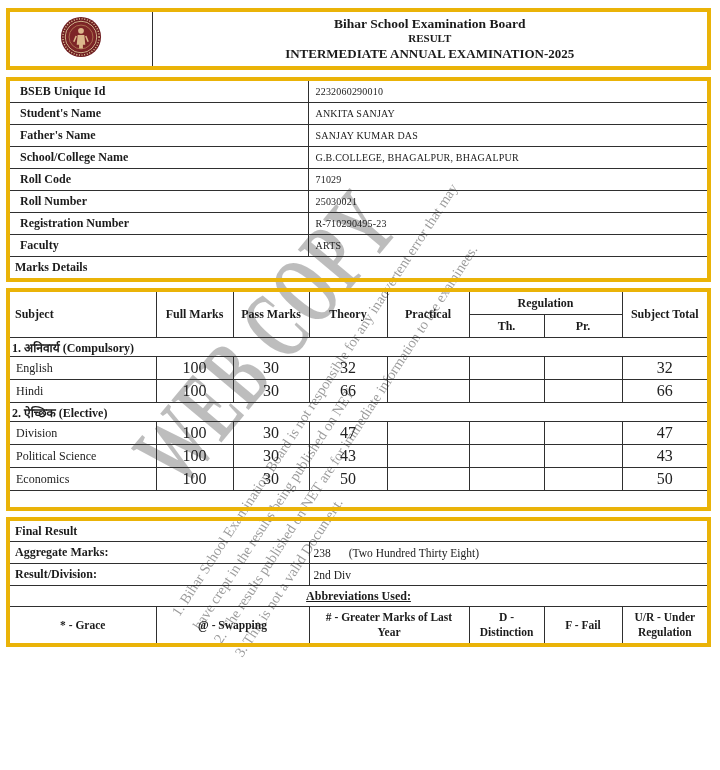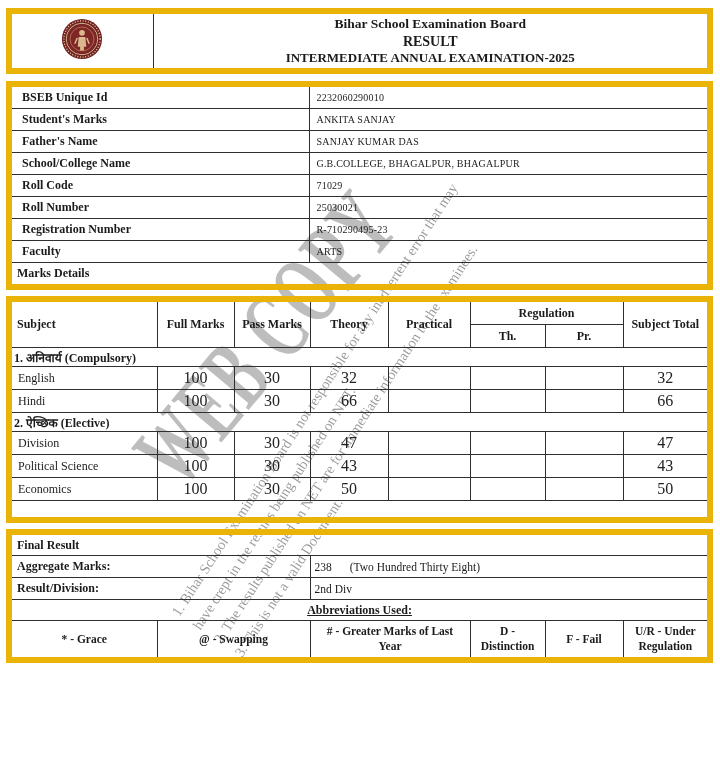--- a/index.html
+++ b/index.html
@@ -26,30 +26,30 @@
     position:absolute; left:165px; top:608px; width:660px;
     transform:rotate(-57deg); transform-origin:0 0;
     font-size:14.5px; line-height:25px;
     color:rgba(0,0,0,0.40);
     white-space:nowrap;
   }
 
   
   .content { position:relative; z-index:1; }
   table { border-collapse:collapse; table-layout:fixed; background:transparent; margin-left:6px; width:701px; }
-  .tbl { border:6px solid #eab308; }
+  .tbl { border:4px solid #eab308; }
   td, th { border:1px solid #2f2f2f; padding:0 2px; overflow:hidden; }
 
   
   .hdr-table { margin-top:8px; }
   .hdr-table td { vertical-align:middle; }
   .logo-cell { text-align:center; height:54px; }
   .title-cell { text-align:center; }
   .t1 { font-size:13.5px; font-weight:bold; line-height:1.25; }
-  .t2 { font-size:14px;   font-weight:bold; line-height:1.25;text-align:center; }
+  .t2 { font-size:11px;   font-weight:bold; line-height:1.25;text-align:center; }
   .t3 { font-size:13px;   font-weight:bold; line-height:1.25; }
 
   
   .det-table { margin-top:7px; }
   .det-table td { height:21px; }
   .lbl { font-weight:bold; font-size:12px; padding-left:10px; }
   .val { font-size:10px; padding-left:7px; letter-spacing:0.2px; }
   .section-bar { font-weight:bold; font-size:12px; padding-left:5px; height:19px; }
 
   
@@ -118,21 +118,21 @@
       <colgroup>
           <col style="width:300px">
           <col style="width:401px">
         </colgroup>
       <tbody>
           <tr>
         <td class="lbl">BSEB Unique Id</td>
         <td class="val">2232060290010</td>
       </tr>
       <tr>
-        <td class="lbl">Student's Marks</td>
+        <td class="lbl">Student's Name</td>
         <td class="val">ANKITA SANJAY</td>
       </tr>
       <tr>
         <td class="lbl">Father's Name</td>
         <td class="val">SANJAY KUMAR DAS</td>
       </tr>
       <tr>
         <td class="lbl">School/College Name</td>
         <td class="val">G.B.COLLEGE, BHAGALPUR, BHAGALPUR</td>
       </tr>

